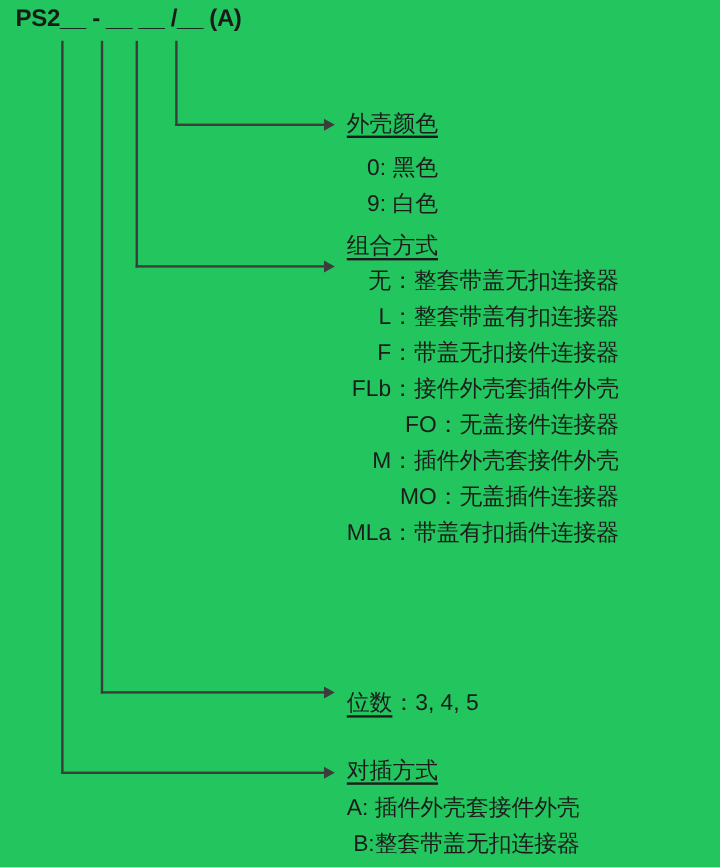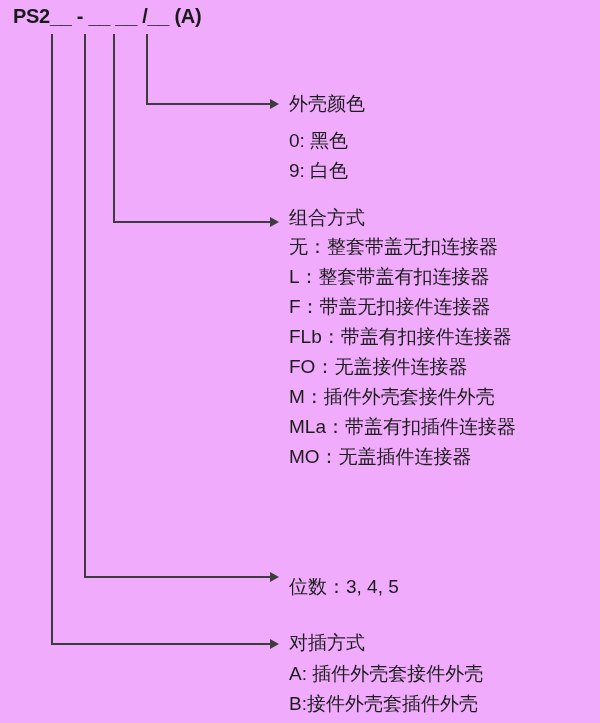--- a/index.html
+++ b/index.html
@@ -1,43 +1,43 @@
 <!DOCTYPE html>
 <html><head>
 <meta charset="utf-8">
 <style>
   html,body{margin:0;padding:0;background:#fff;}
   .canvas{
-    position:relative;width:600px;height:723px;background:#f0abfc;
+    position:relative;width:600px;height:723px;background:#22c55e;
     font-family:"Liberation Sans","DejaVu Sans",sans-serif;
     color:#1c1c1c;overflow:hidden;
   }
   .part-code{
     position:absolute;left:13px;top:5px;font-size:20px;font-weight:600;
     letter-spacing:-0.3px;white-space:pre;color:#1a1a1a;
   }
   .vline{position:absolute;width:2px;background:#3c3c3c;}
   .hline{position:absolute;height:2px;background:#3c3c3c;}
   .ah{
     position:absolute;width:0;height:0;
     border-left:9px solid #3c3c3c;
     border-top:5px solid transparent;border-bottom:5px solid transparent;
   }
   .sec{
     position:absolute;left:289px;font-size:19px;line-height:30px;
     white-space:nowrap;color:#1c1c1c;
   }
   .hd{
-    display:inline-block;
+    display:inline-block;text-decoration:underline;
     text-underline-offset:4px;text-decoration-thickness:1.5px;
   }
   .sec .hd-row{line-height:28px;}
   .mb8{margin-bottom:8px;}
   .mb2{margin-bottom:2px;}
-  .item{line-height:30px;}
+  .item{line-height:30px;text-align:right;}
 </style>
 </head>
 <body>
 
 <div class="canvas">
 
   <div class="part-code">PS2__ - __ __ /__ (A)</div>
 
   <div class="vline" style="left:51px;top:34px;height:611px;"></div>
   <div class="vline" style="left:84px;top:34px;height:544px;"></div>
@@ -55,35 +55,35 @@
 
   <div class="hline" style="left:51px;top:643px;width:219px;"></div>
   <div class="ah" style="left:270px;top:639px;"></div>
 
   <div class="sec" style="top:90px;">
     <div class="hd-row mb8"><span class="hd">外壳颜色</span></div>
     <div class="item">0: 黑色</div>
     <div class="item">9: 白色</div>
   </div>
 
-  <div class="sec" style="top:204px;">
+  <div class="sec" style="top:192px;">
     <div class="hd-row"><span class="hd">组合方式</span></div>
     <div class="item">无：整套带盖无扣连接器</div>
     <div class="item">L：整套带盖有扣连接器</div>
     <div class="item">F：带盖无扣接件连接器</div>
-    <div class="item">FLb：带盖有扣接件连接器</div>
+    <div class="item">FLb：接件外壳套插件外壳</div>
     <div class="item">FO：无盖接件连接器</div>
     <div class="item">M：插件外壳套接件外壳</div>
+    <div class="item">MO：无盖插件连接器</div>
     <div class="item">MLa：带盖有扣插件连接器</div>
-    <div class="item">MO：无盖插件连接器</div>
   </div>
 
   <div class="sec" style="top:572px;">
     <span class="hd">位数</span><span>：</span><span>3, 4, 5</span>
   </div>
 
   <div class="sec" style="top:629px;">
     <div class="hd-row mb2"><span class="hd">对插方式</span></div>
     <div class="item">A: 插件外壳套接件外壳</div>
-    <div class="item">B:接件外壳套插件外壳</div>
+    <div class="item">B:整套带盖无扣连接器</div>
   </div>
 
 </div>
 
 </body></html>

